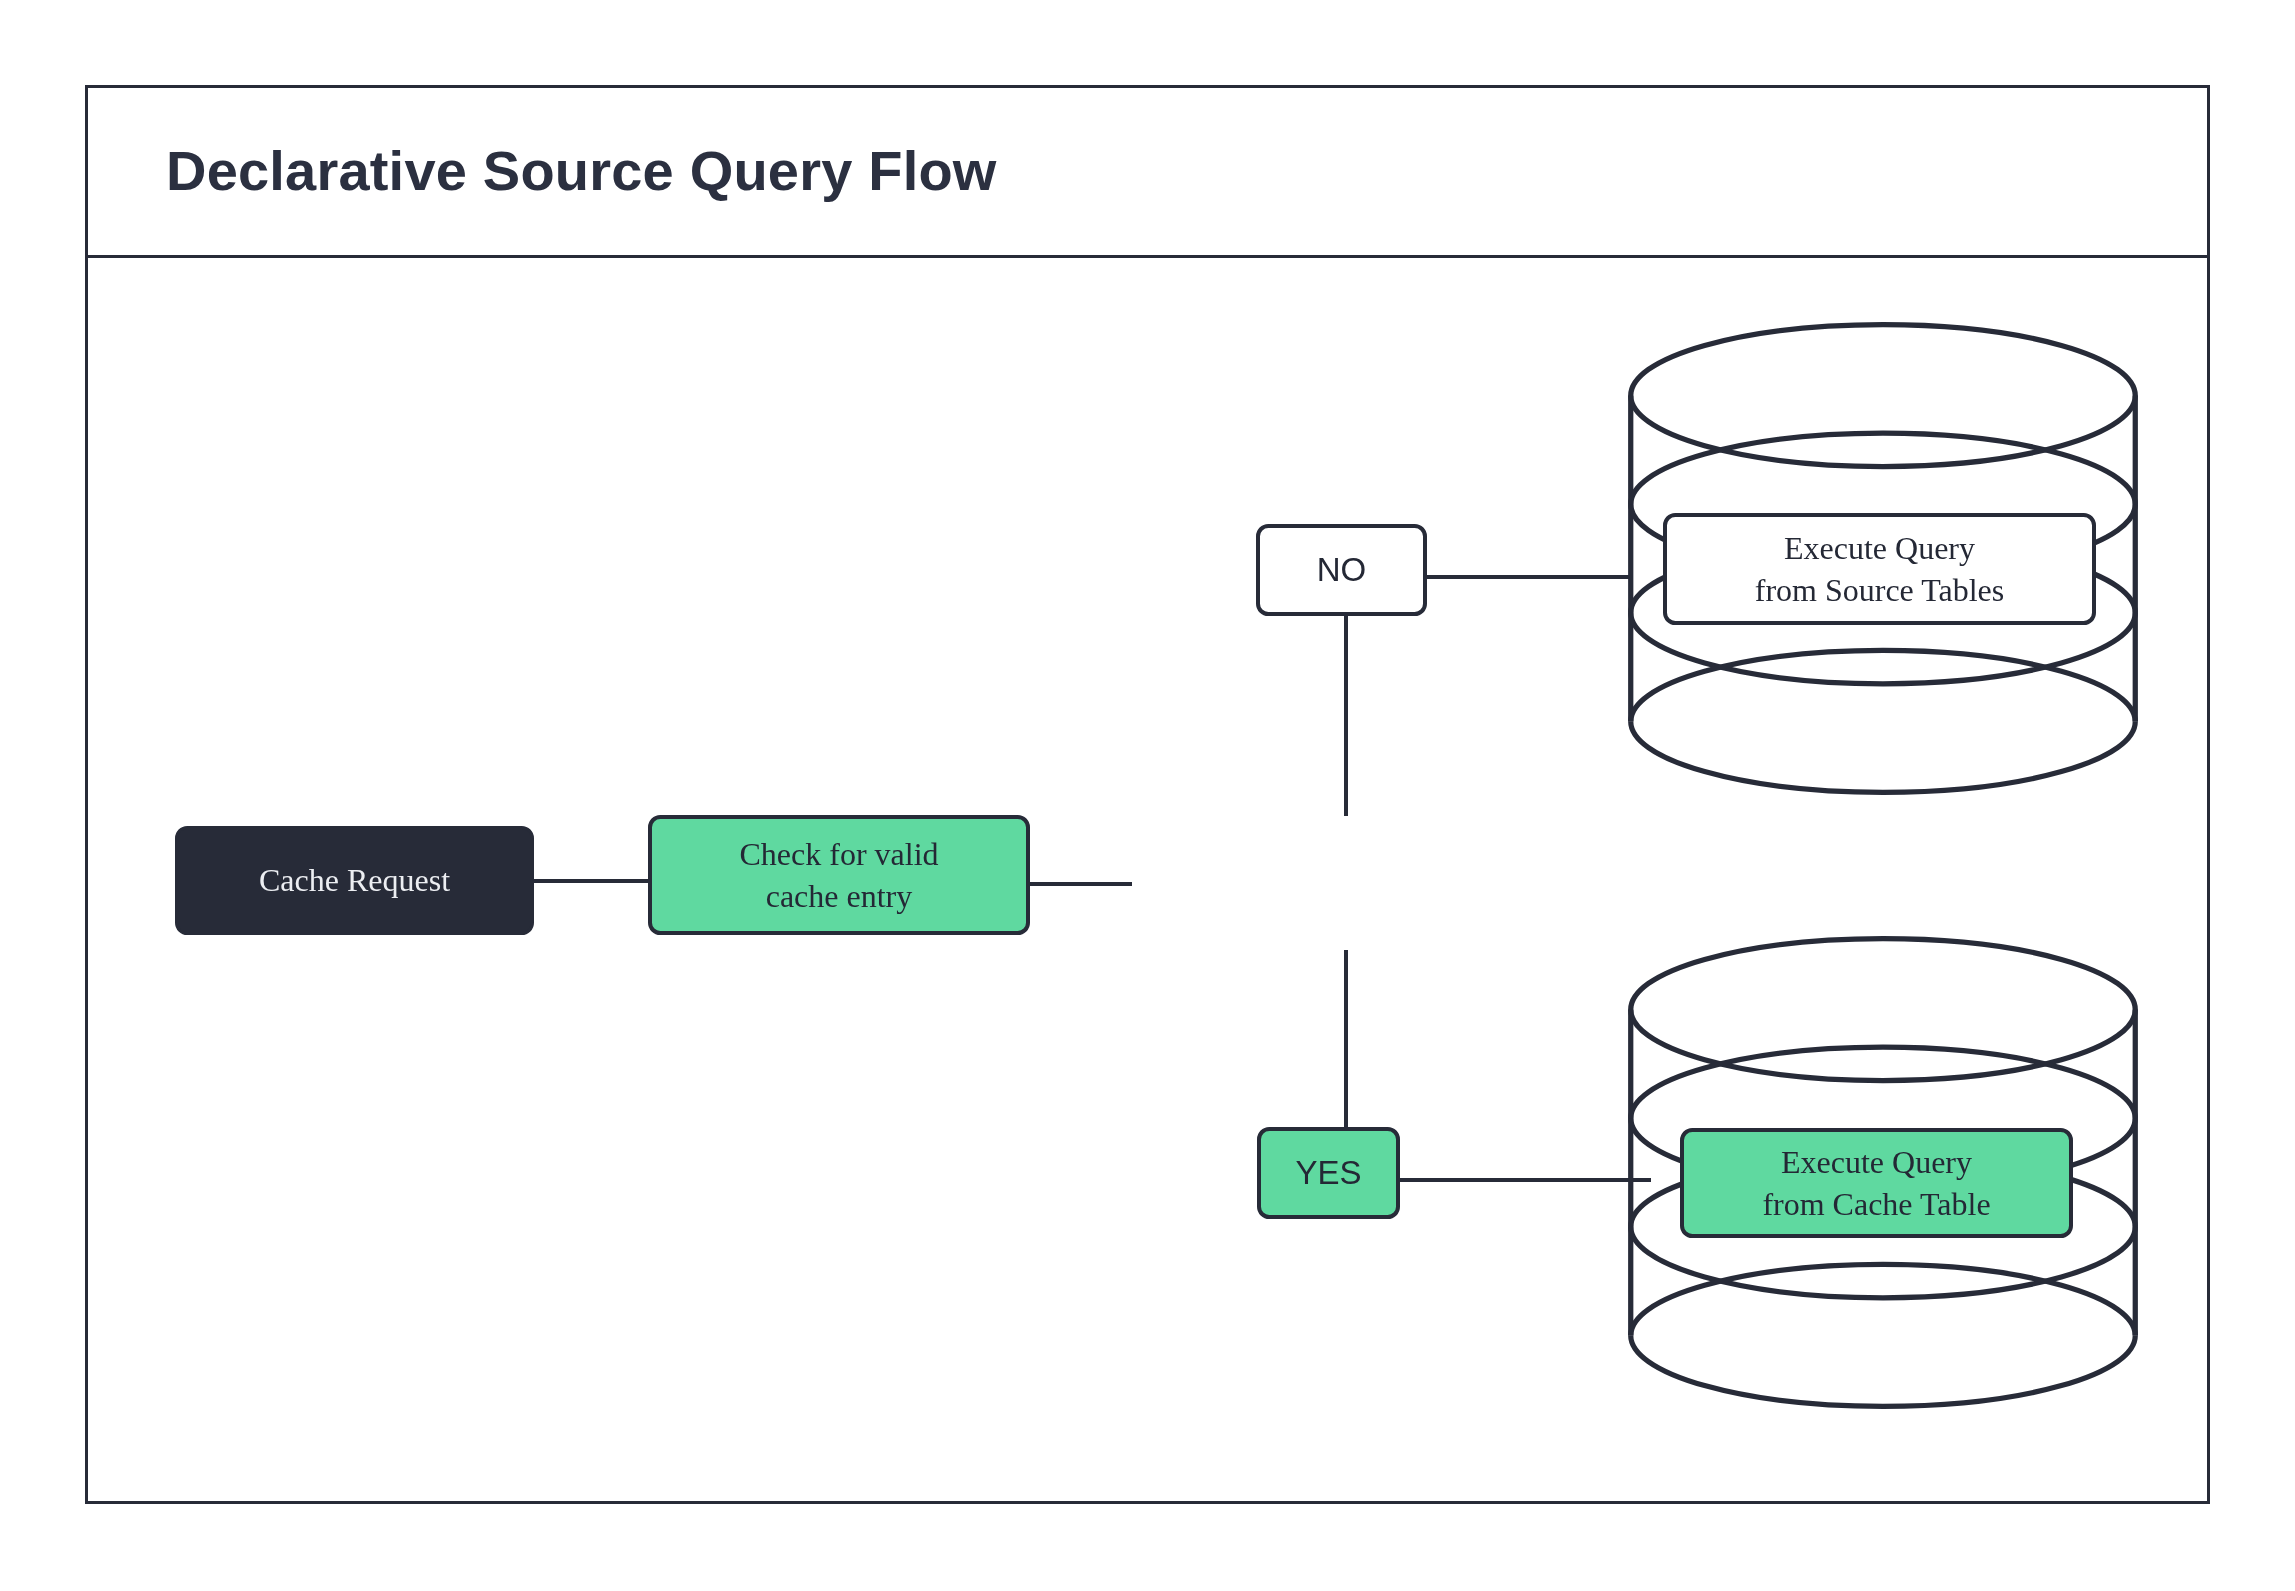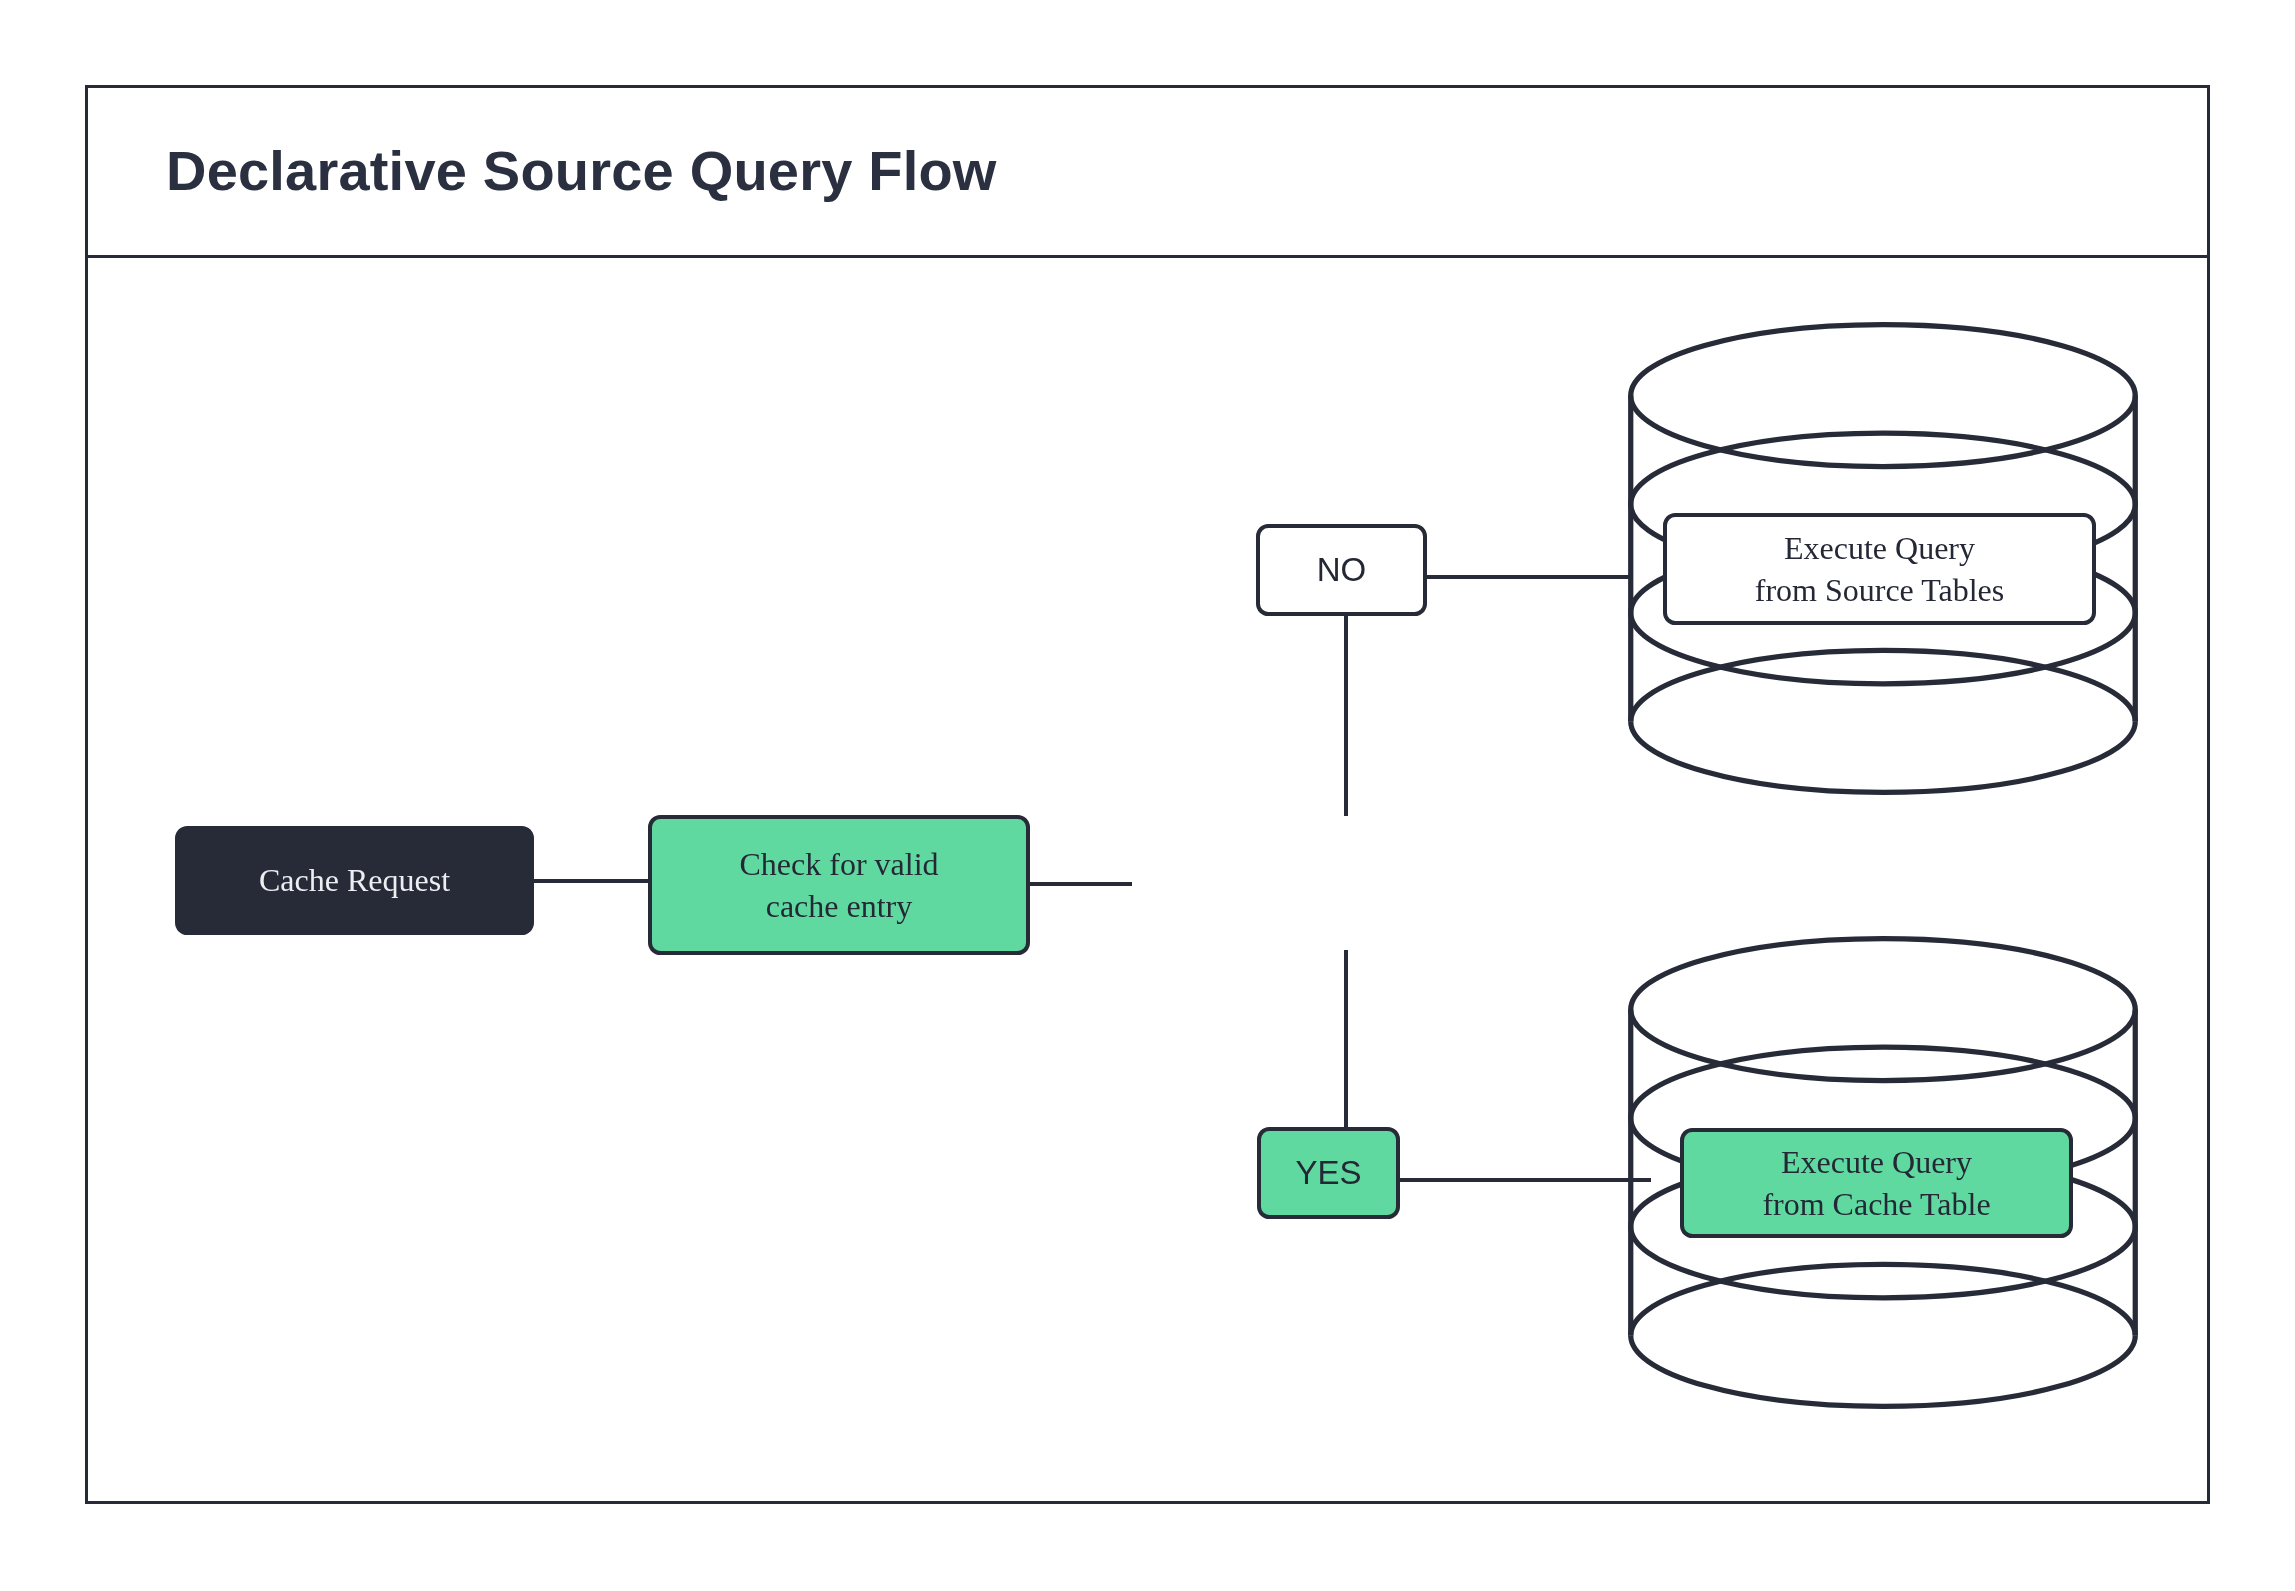--- a/index.html
+++ b/index.html
@@ -84,21 +84,21 @@
     border: 4.4px solid #272b38;
     border-radius: 12.3px;
   }
 
   
   #node-query-request {
     left: 175px; top: 826px; width: 359px; height: 109px;
     font-size: 32px;
   }
   #node-check-cache {
-    left: 648px; top: 815px; width: 382px; height: 140px;
+    left: 648px; top: 815px; width: 382px; height: 120px;
     font-size: 32px;
   }
   #node-decision {
     left: 1128px; top: 815px; width: 410px; height: 138px;
     font-size: 32px;
   }
   #label-no {
     left: 1256px; top: 524px; width: 171px; height: 92px;
     font-family: "Liberation Sans", sans-serif;
     font-size: 33px;

